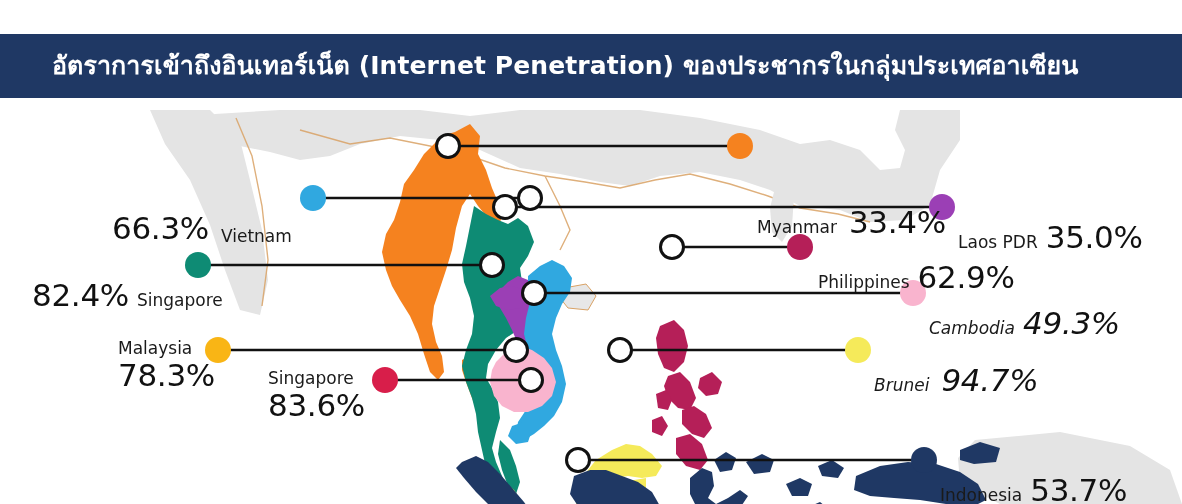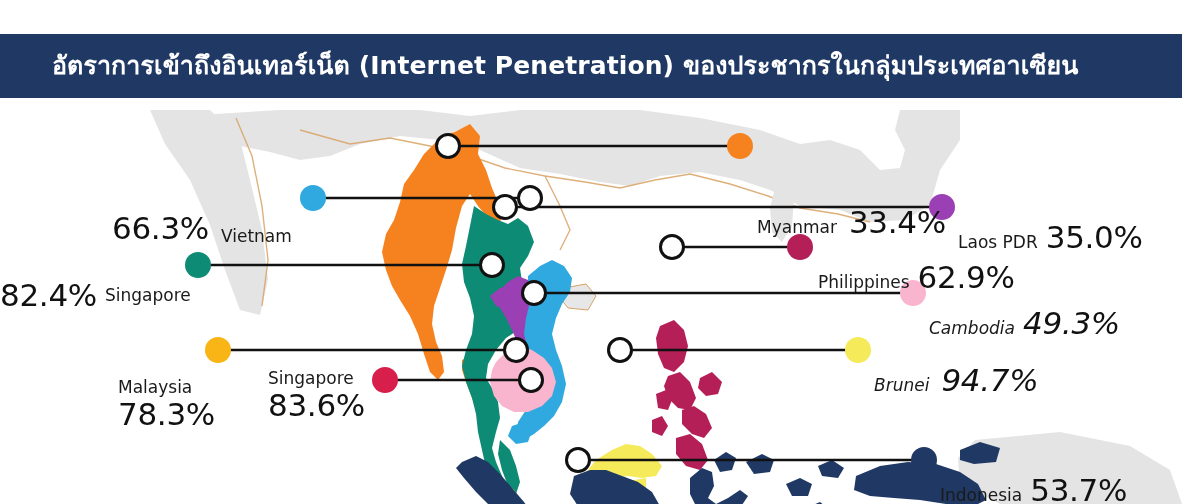--- a/index.html
+++ b/index.html
@@ -252,27 +252,27 @@
     <span class="gap-s"></span>
     <span class="cval">53.7%</span>
   </div>
 
   <div class="callout" style="left:112px;top:210px;align-items:flex-end;">
     <span class="cval">66.3%</span>
     <span class="gap-m"></span>
     <span class="cname">Vietnam</span>
   </div>
 
-  <div class="callout" style="left:0;top:277px;align-items:center;">
+  <div class="callout" style="left:32px;top:277px;">
     <span class="cval">82.4%</span>
     <span class="gap-s"></span>
     <span class="cname">Singapore</span>
   </div>
 
-  <div class="stack" style="left:118px;top:338px;margin-top:39px;">
+  <div class="stack" style="left:118px;top:338px;">
     <span class="cname">Malaysia</span>
     <span class="cval">78.3%</span>
   </div>
 
   <div class="stack" style="left:268px;top:368px;">
     <span class="cname">Singapore</span>
     <span class="cval">83.6%</span>
   </div>
 
 </div>

